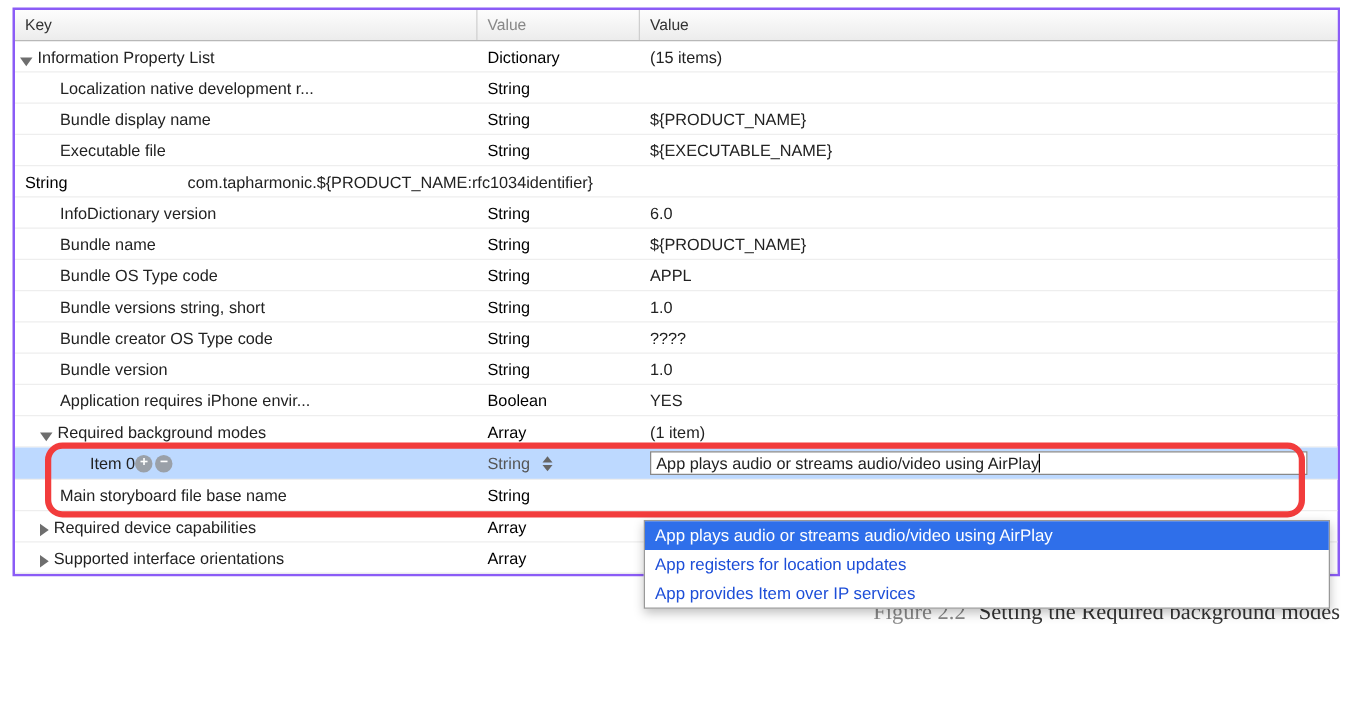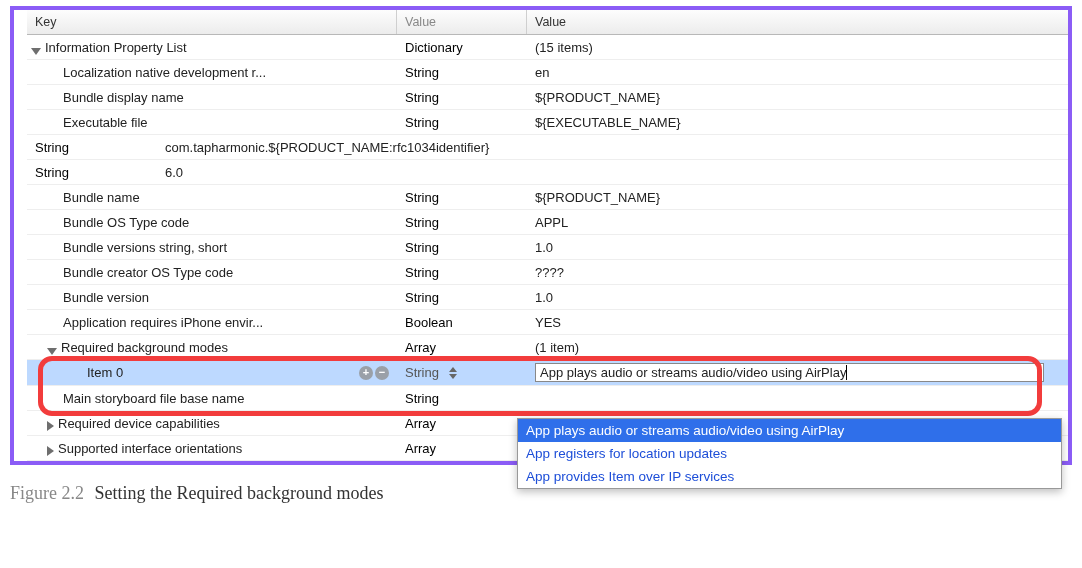--- a/index.html
+++ b/index.html
@@ -4,24 +4,23 @@
   <style>
     * { box-sizing: border-box; margin: 0; padding: 0; }
     body {
       font-family: "Lucida Grande", "Helvetica Neue", Arial, sans-serif;
       font-size: 13px;
       background: #fff;
       padding: 6px 10px 10px 10px;
       width: 1082px;
     }
     .plist-container {
-      border: 4px solid #8b5cf6;
+      border: 2px solid #8b5cf6;
       background: #fff;
       position: relative;
-      padding-left: 13px;
     }
     .header-row {
       display: flex;
       background: linear-gradient(#fdfdfd, #ececec);
       border-bottom: 1px solid #b8b8b8;
       font-size: 12.5px;
       color: #333;
       font-weight: 400;
     }
     .header-row .col {
@@ -131,21 +130,21 @@
     .dropdown .opt {
       padding: 4px 8px;
       font-size: 13.5px;
       color: #1d4ed8;
     }
     .dropdown .opt.sel {
       background: #2f6fea;
       color: #fff;
     }
     .caption {
-      text-align: left;
+      text-align: right;
       margin-top: 18px;
       font-family: Georgia, "Times New Roman", serif;
       font-size: 18px;
       color: #333;
     }
     .caption .fig-label { color: #888; margin-right: 6px; }
     .watermark {
       position: absolute;
       right: 14px;
       bottom: -26px;
@@ -175,41 +174,43 @@
     <div class="col col-type">Dictionary</div>
     <div class="col col-value">(15 items)</div>
   </div>
 
   <div id="rows-host">
         <div class="data-row">
           <div class="col col-key indent-1">
             <span>Localization native development r...</span>
           </div>
           <div class="col col-type">String</div>
-          <div class="col col-value">en</div>
         </div>
         <div class="data-row">
           <div class="col col-key indent-1">
             <span>Bundle display name</span>
           </div>
           <div class="col col-type">String</div>
           <div class="col col-value">${PRODUCT_NAME}</div>
         </div>
         <div class="data-row">
           <div class="col col-key indent-1">
             <span>Executable file</span>
           </div>
           <div class="col col-type">String</div>
           <div class="col col-value">${EXECUTABLE_NAME}</div>
         </div>
         <div class="data-row">
           <div class="col col-type">String</div>
           <div class="col col-value">com.tapharmonic.${PRODUCT_NAME:rfc1034identifier}</div>
         </div>
         <div class="data-row">
+          <div class="col col-key indent-1">
+            <span>InfoDictionary version</span>
+          </div>
           <div class="col col-type">String</div>
           <div class="col col-value">6.0</div>
         </div>
         <div class="data-row">
           <div class="col col-key indent-1">
             <span>Bundle name</span>
           </div>
           <div class="col col-type">String</div>
           <div class="col col-value">${PRODUCT_NAME}</div>
         </div>
@@ -253,21 +254,21 @@
   <div class="data-row">
     <div class="col col-key indent-1">
       <span class="disclosure open" style="margin-left:-16px;"></span>
       <span>Required background modes</span>
     </div>
     <div class="col col-type">Array</div>
     <div class="col col-value">(1 item)</div>
   </div>
 
   <div class="data-row row-selected">
-    <div class="col col-key indent-2" style="display:flex;align-items:center;justify-content:space-between;width:370px;">
+    <div class="col col-key indent-2" style="display:flex;align-items:center;justify-content:flex-start;width:370px;">
       <span>Item 0</span>
       <span class="add-remove">
         <span>+</span>
         <span>−</span>
       </span>
     </div>
     <div class="col col-type">
       <span>String</span>
       <span class="stepper-icon">
             <i class="up"></i>

